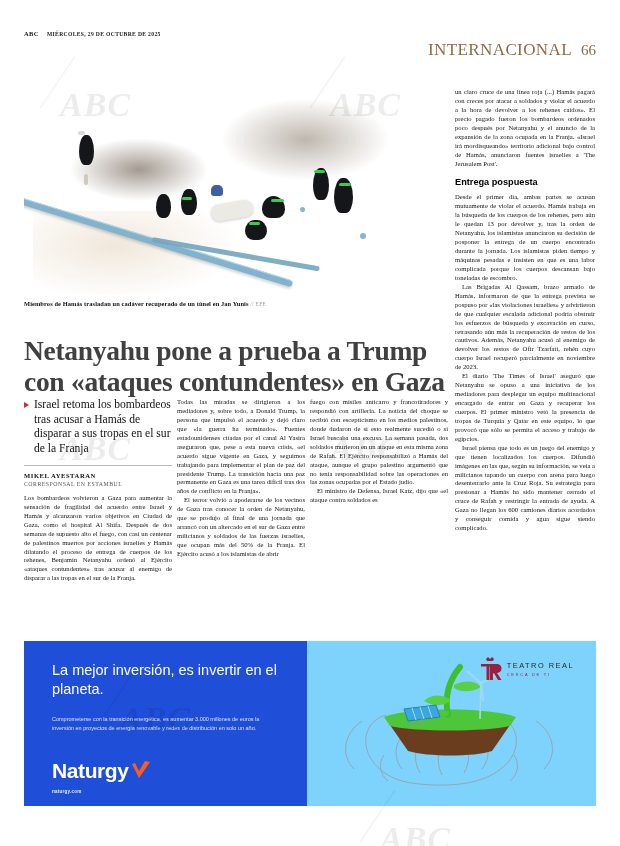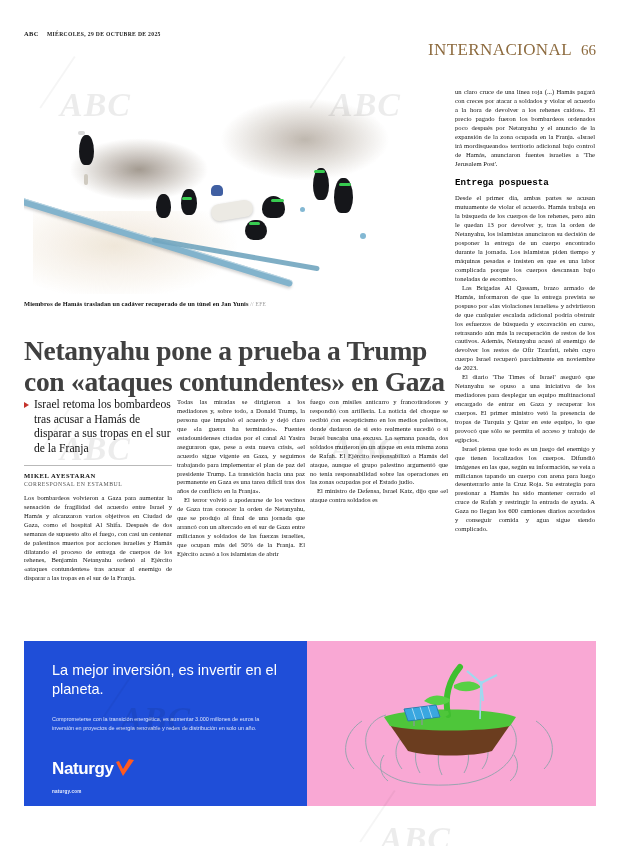--- a/index.html
+++ b/index.html
@@ -74,37 +74,37 @@
     border-left:5px solid #c4332c;border-top:3.4px solid transparent;border-bottom:3.4px solid transparent;}
   .byline-rule{border-top:.7px solid #b9b9b9;margin:9px 0 6px 0;width:100%;}
   .byline{font-size:6.6px;font-weight:700;letter-spacing:.55px;color:#111;}
   .byline-sub{font-size:5.8px;letter-spacing:.5px;color:#555;margin-top:1.5px;}
 
   .body{font-size:6.65px;line-height:1.345;text-align:justify;color:#141414;
     hyphens:auto;margin-top:7px;}
   .body p{margin:0;text-indent:0;}
   .body p + p{text-indent:7px;}
 
-  .subhead{font-family:Liberation Mono, monospace;font-weight:700;font-size:9.2px;
+  .subhead{font-family:Liberation Sans, sans-serif;font-weight:700;font-size:9.2px;
     margin:0 0 6px 0;color:#000;}
 
   .pull{margin-top:13px;border-top:.8px solid #9a9a9a;padding-top:7px;width:86%;}
   .pull-t{font-family:"Liberation Serif",serif;font-weight:700;font-size:8.6px;
     line-height:1.28;color:#000;}
 
   
-  .ad{position:absolute;left:24px;top:641px;width:572px;height:165px;background:#f9a8d4;}
+  .ad{position:absolute;left:24px;top:641px;width:572px;height:165px;background:#7dd3fc;}
   .ad-blue{position:absolute;left:0;top:0;width:283px;height:100%;background:#1f4ed8;}
   .ad-h{position:absolute;left:28px;top:20px;width:232px;color:#fff;
     font-family:"Liberation Sans",sans-serif;font-size:14.5px;line-height:1.3;font-weight:400;}
   .ad-p{position:absolute;left:28px;top:74px;width:212px;color:#dbe4fb;
     font-family:"Liberation Sans",sans-serif;font-size:5.5px;line-height:1.62;}
   .ad-logo{position:absolute;left:28px;top:118px;display:flex;align-items:center;gap:1px;}
   .ad-logo-t{color:#fff;font-family:"Liberation Sans",sans-serif;font-weight:700;
-    font-size:17px;letter-spacing:-.4px;}
+    font-size:21px;letter-spacing:-.4px;}
   .ad-url{position:absolute;left:28px;top:148px;color:#e8eefc;
     font-family:"Liberation Sans",sans-serif;font-size:4.6px;letter-spacing:.2px;font-weight:600;}
 
   .tr-logo{position:absolute;right:22px;top:16px;display:flex;align-items:center;gap:5px;}
   .tr-mark{position:relative;width:22px;height:24px;}
   .tr-name{font-family:"Liberation Sans",sans-serif;font-size:7.4px;letter-spacing:1.5px;color:#2a2a2a;}
   .tr-sub{font-family:"Liberation Sans",sans-serif;font-size:3.9px;letter-spacing:1.8px;
     color:#9b2040;margin-top:2px;}
 
   .illus{position:absolute;left:300px;top:18px;width:250px;height:140px;}
@@ -247,20 +247,33 @@
 
       <g stroke="#9fd9ef" stroke-width="1.6" fill="none">
         <path d="M156 60 L157 24"></path>
         <path d="M157 24 L143 12" stroke-width="2.2"></path>
         <path d="M157 24 L173 16" stroke-width="2.2"></path>
         <path d="M157 24 L159 42" stroke-width="2.2"></path>
       </g>
       <circle cx="157" cy="24" r="2" fill="#9fd9ef"></circle>
     </svg>
 
+    <div class="tr-logo">
+      <div class="tr-mark">
+        <svg width="22" height="24" viewBox="0 0 22 24">
+          <path d="M6 2 L8 0 L10 2 L12 0 L14 2 L13 4 L7 4 Z" fill="#9b2040"></path>
+          <path d="M1 7 L15 7 L15 9.5 L9.5 9.5 L9.5 23 L6.5 23 L6.5 9.5 L1 9.5 Z" fill="#9b2040"></path>
+          <path d="M10 7 L16 7 C20 7 21.5 9 21.5 11.5 C21.5 14 20 15.8 17 16 L21.5 23 L18 23 L14 16.2 L13 16.2 L13 23 L10 23 Z" fill="#9b2040"></path>
+        </svg>
+      </div>
+      <div>
+        <div class="tr-name">TEATRO REAL</div>
+        <div class="tr-sub">CERCA DE TI</div>
+      </div>
+    </div>
   </div>
 
   <div class="wm" style="left:60px;top:86px;"><span class="slash"></span><span>ABC</span></div>
   <div class="wm" style="left:330px;top:86px;"><span class="slash"></span><span>ABC</span></div>
   <div class="wm" style="left:60px;top:430px;"><span class="slash"></span><span>ABC</span></div>
   <div class="wm" style="left:330px;top:430px;"><span class="slash"></span><span>ABC</span></div>
   <div class="wm" style="left:120px;top:700px;"><span class="slash"></span><span>ABC</span></div>
   <div class="wm" style="left:380px;top:820px;"><span class="slash"></span><span>ABC</span></div>
 
 </div>

